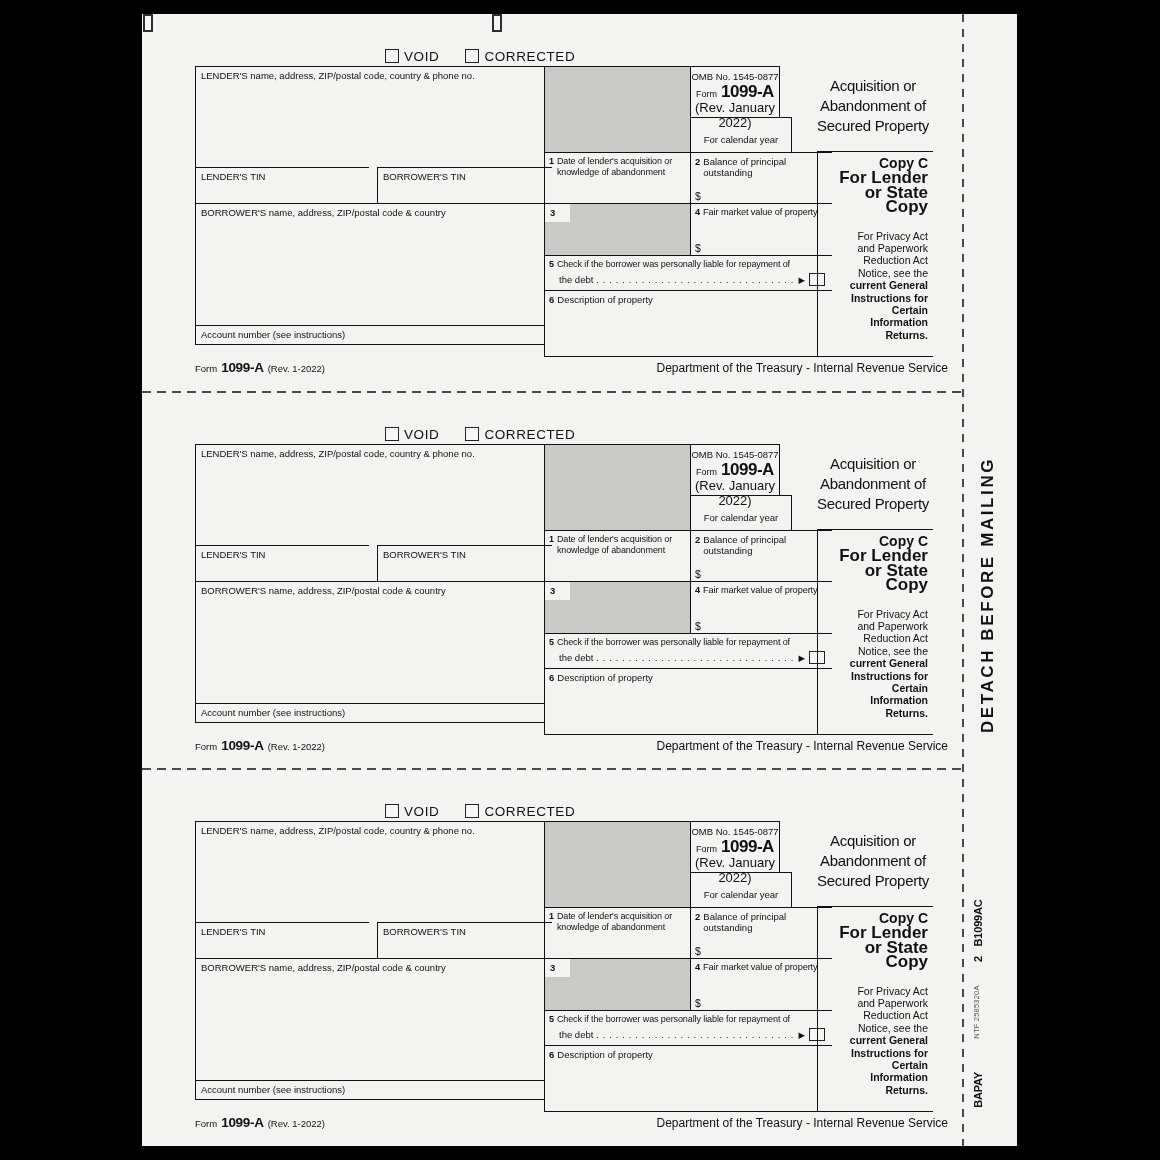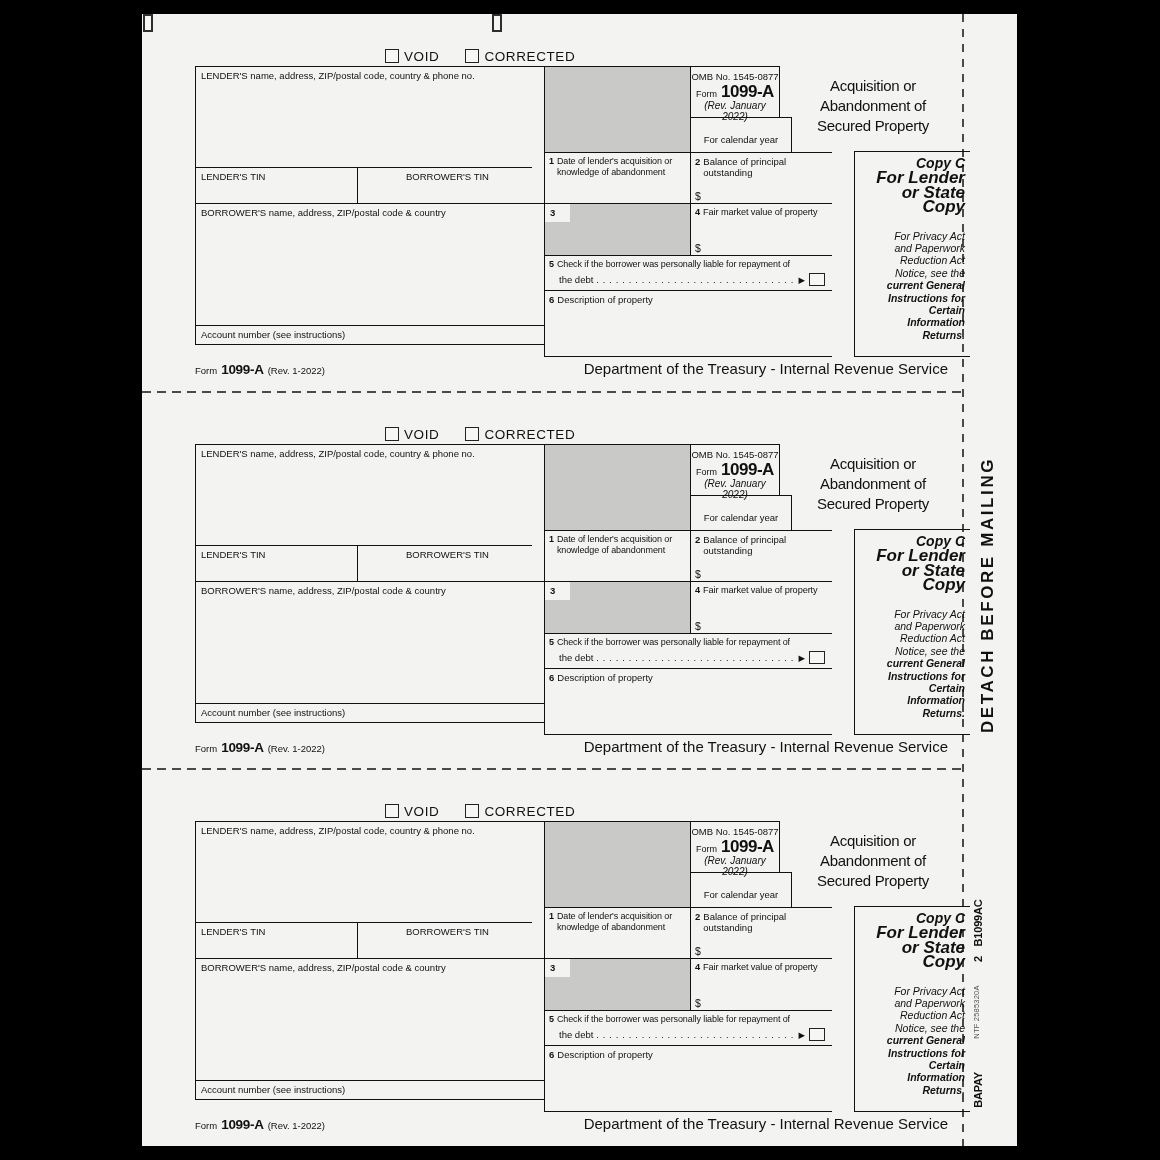--- a/index.html
+++ b/index.html
@@ -50,21 +50,21 @@
     display:inline-block;width:14px;height:14px;box-sizing:border-box;
     border:1.7px solid #222;background:#f6f6f5;flex:none;
   }
   .void-label{font-size:13.5px;margin-left:5px;letter-spacing:0.6px;}
   .gap-corrected{margin-left:26px;}
 
   .main{position:absolute;top:17px;left:0;width:753px;height:291px;font-size:9.5px;}
   .cell{position:absolute;box-sizing:border-box;border-top:1.6px solid #111;border-left:1.6px solid #111;}
   .cell-lender{left:0;top:0;width:349px;height:101px;}
   .cell-tin1{left:0;top:101px;width:174px;height:36px;}
-  .cell-tin2{left:162px;top:101px;width:175px;height:36px;text-align:center;}
+  .cell-tin2{left:182px;top:101px;width:175px;height:36px;}
   .cell-borrower{left:0;top:137px;width:349px;height:122px;}
   .cell-account{left:0;top:259px;width:349px;height:20px;border-bottom:1.6px solid #111;}
   .cell-gray{left:349px;top:0;width:146px;height:86px;background:#c9c9c8;}
   .cell-omb{left:495px;top:0;width:90px;height:51px;border-right:1.6px solid #111;text-align:center;}
   .cell-calendar{left:495px;top:51px;width:102px;height:35px;border-right:1.6px solid #111;text-align:center;padding-top:16px;}
   .cell-box1{left:349px;top:86px;width:146px;height:51px;}
   .cell-box2{left:495px;top:86px;width:142px;height:51px;}
   .cell-box3{left:349px;top:137px;width:146px;height:52px;background:#c9c9c8;}
   .cell-box4{left:495px;top:137px;width:142px;height:52px;}
   .cell-box5{left:349px;top:189px;width:288px;height:35px;}
@@ -83,45 +83,45 @@
   .b5line1{display:flex;gap:3px;padding:3px 0 0 4px;font-size:9px;letter-spacing:-0.1px;white-space:nowrap;}
   .b5line2{display:flex;align-items:center;margin:4px 7px 0 14px;font-size:9.5px;}
   .b5dots{flex:1;overflow:hidden;white-space:nowrap;margin:0 3px;letter-spacing:0.6px;}
   .b5arrow{font-size:8.5px;margin-right:4px;flex:none;}
   .cbox5{width:16px;height:13px;box-sizing:border-box;border:1.6px solid #222;background:#f6f6f5;flex:none;}
 
   .omb-no{font-size:9.5px;padding-top:4px;}
   .omb-form{display:flex;align-items:baseline;justify-content:center;gap:4px;margin-top:0;}
   .fword{font-size:9px;}
   .fnum{font-size:17px;font-weight:bold;letter-spacing:-0.5px;}
-  .omb-rev{font-size:10px;margin-top:-2px;font-style:italic;}
+  .omb-rev{font-size:13px;margin-top:-2px;}
 
   .form-title{
     position:absolute;left:603px;top:10px;width:150px;text-align:center;
     font-weight:normal;font-size:15px;line-height:20px;letter-spacing:-0.3px;
   }
 
   .copyc{
-    position:absolute;left:659px;top:85px;width:116px;height:206px;box-sizing:border-box;
+    position:absolute;left:622px;top:85px;width:116px;height:206px;box-sizing:border-box;
     border-top:1.6px solid #111;border-left:1.6px solid #111;border-bottom:1.6px solid #111;
-    text-align:right;padding:3px 5px 0 7px;font-style:italic;
+    text-align:right;padding:3px 5px 0 7px;
   }
   .copyc-title{font-size:14px;font-weight:bold;}
   .copyc-sub{font-size:17px;font-weight:bold;line-height:14.5px;}
   .privacy{margin-top:15px;font-size:10.5px;line-height:12.4px;}
   .pb{font-weight:bold;}
 
   .footer{
     position:absolute;top:311px;left:0;width:753px;
     display:flex;justify-content:space-between;align-items:baseline;
   }
   .footer-left{display:flex;align-items:baseline;gap:4px;}
   .fw,.fr{font-size:9.5px;}
   .ffn{font-size:13.5px;font-weight:bold;letter-spacing:-0.3px;}
-  .footer-right{font-size:15px;}
+  .footer-right{font-size:12px;}
 </style>
 </head>
 <body>
 
 <div class="page" id="page">
   <div class="regmark regmark-1"></div>
   <div class="regmark regmark-2"></div>
 
   <div class="hdash hdash-1"></div>
   <div class="hdash hdash-2"></div>

